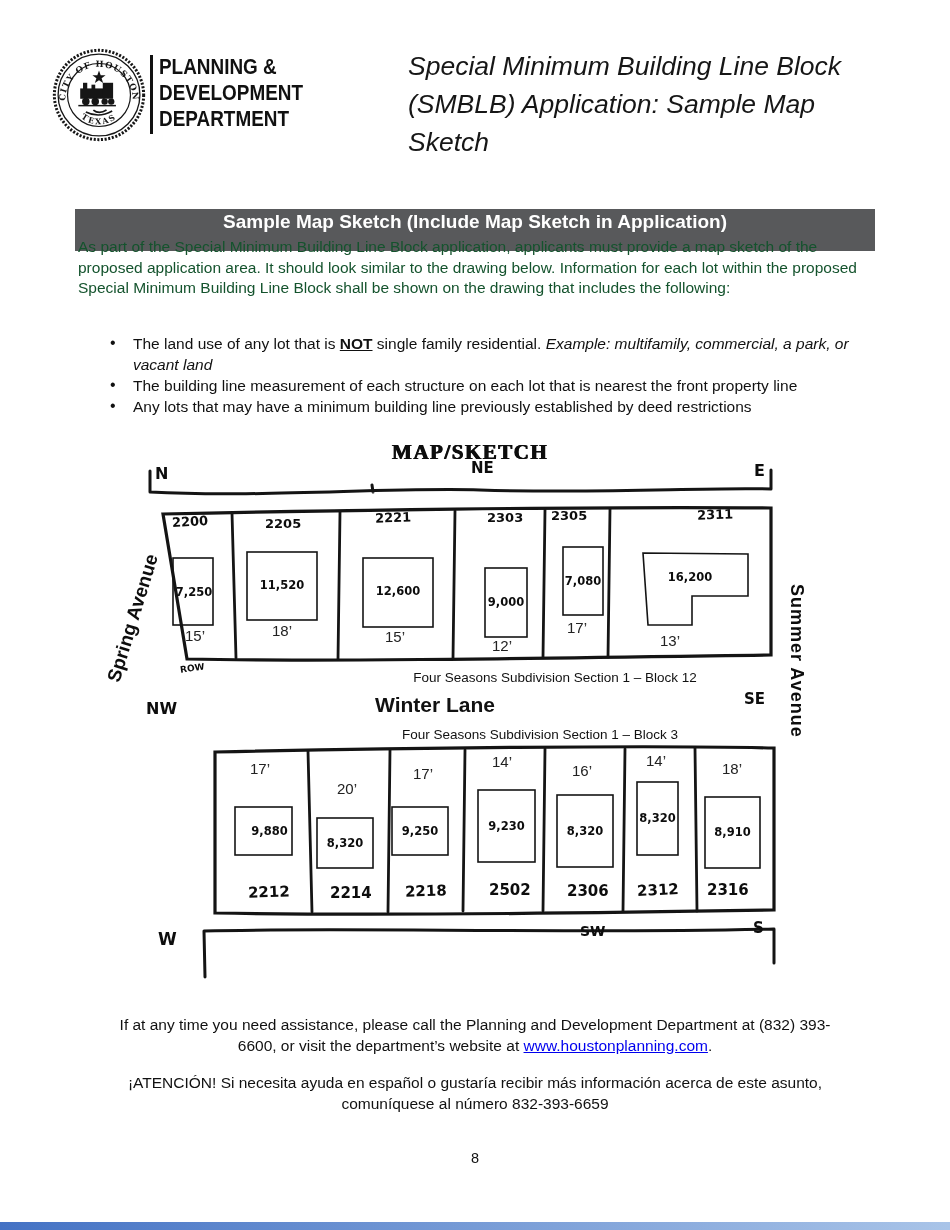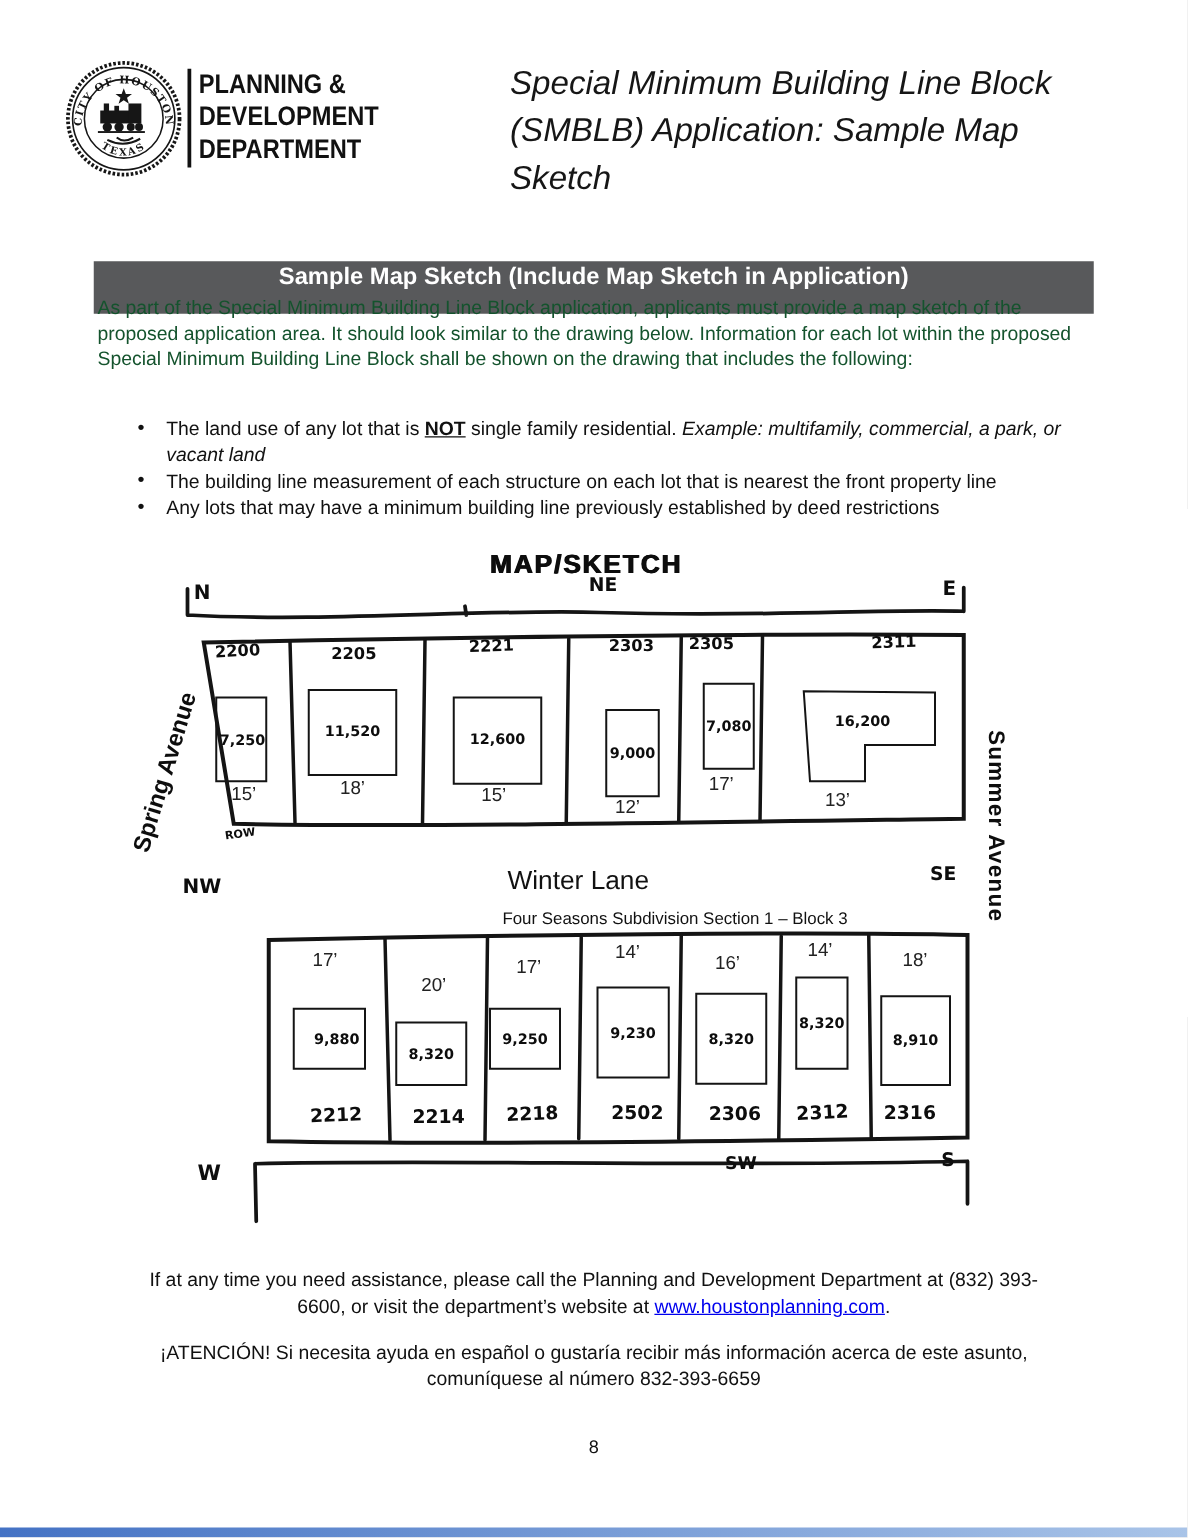--- a/index.html
+++ b/index.html
@@ -29,27 +29,27 @@
   }
   .body-text{font-size:15.5px;line-height:20.5px;color:#14532d;}
   ul.bullets{margin:0;padding:0;list-style:none;font-size:15.5px;line-height:21px;color:#111;}
   ul.bullets li{position:relative;padding-left:25px;margin-bottom:0;}
   ul.bullets li .dot{position:absolute;left:2px;top:-1px;font-size:16px;}
   .bold-underline{font-weight:700;text-decoration:underline;}
   .it{font-style:italic;}
 
   
   .map-title{
-    font-family:Liberation Sans, sans-serif;font-weight:700;font-size:21px;letter-spacing:1.5px;
+    font-family:Liberation Serif, serif;font-weight:700;font-size:21px;letter-spacing:1.5px;
     color:#0d0d0d;text-shadow:0.6px 0 #0d0d0d,-0.4px 0 #0d0d0d;
   }
   .hand{font-family:"DejaVu Sans",sans-serif;font-weight:700;color:#0d0d0d;}
   .typed{font-family:"Liberation Sans",sans-serif;color:#222;}
   .caption{font-size:13.5px;color:#111;text-align:center;}
-  .street-mid{font-weight:400;font-size:21px;color:#111;margin-left:31px;}
+  .street-mid{font-weight:700;font-size:21px;color:#111;}
   .street-left{
     font-weight:700;font-size:19px;color:#0d0d0d;text-align:center;
     transform:rotate(-73deg);transform-origin:center center;
   }
   .street-right{
     font-weight:700;font-size:18px;color:#0d0d0d;
     writing-mode:vertical-rl;letter-spacing:1px;
   }
   .lotnum{font-size:13px;}
   .lotnum-b{font-size:15px;}
@@ -175,20 +175,21 @@
   <div class="abs hand" style="left:158px;top:929px;font-size:17px">W</div>
   <div class="abs hand" style="left:580px;top:923px;font-size:14px">SW</div>
   <div class="abs hand" style="left:753px;top:919px;font-size:15px">S</div>
 
   <div class="abs street-left" style="left:33px;top:607px;width:200px">Spring Avenue</div>
   <div class="abs street-right" style="left:786px;top:584px;height:180px">Summer Avenue</div>
   <div class="abs street-mid" style="left:375px;top:693px">Winter Lane</div>
 
   <div class="abs hand" style="left:180px;top:663px;font-size:9px;transform:rotate(-8deg)">ROW</div>
 
+  <div class="abs caption" style="left:330px;top:670px;width:450px">Four Seasons Subdivision Section 1 – Block 12</div>
   <div class="abs caption" style="left:320px;top:727px;width:440px">Four Seasons Subdivision Section 1 – Block 3</div>
 
   <div class="abs hand lotnum" style="left:172px;top:514px;transform:rotate(-3deg)">2200</div>
   <div class="abs hand lotnum" style="left:265px;top:516px">2205</div>
   <div class="abs hand lotnum" style="left:375px;top:510px;transform:rotate(-2deg)">2221</div>
   <div class="abs hand lotnum" style="left:487px;top:510px">2303</div>
   <div class="abs hand lotnum" style="left:551px;top:508px">2305</div>
   <div class="abs hand lotnum" style="left:697px;top:507px;transform:rotate(-2deg)">2311</div>
 
   <div class="abs hand area" style="left:174px;top:585px;width:40px">7,250</div>

